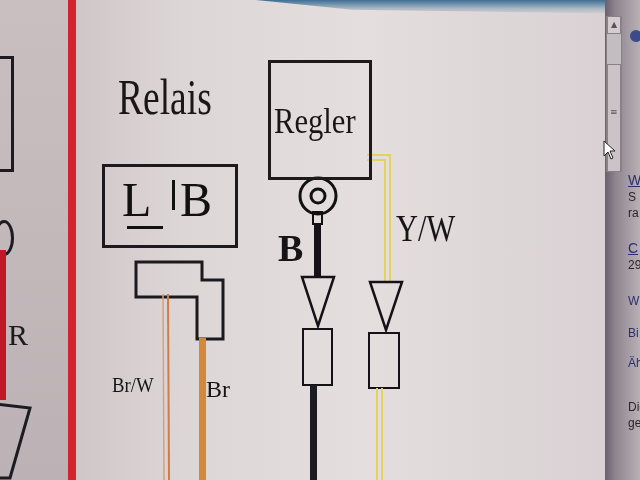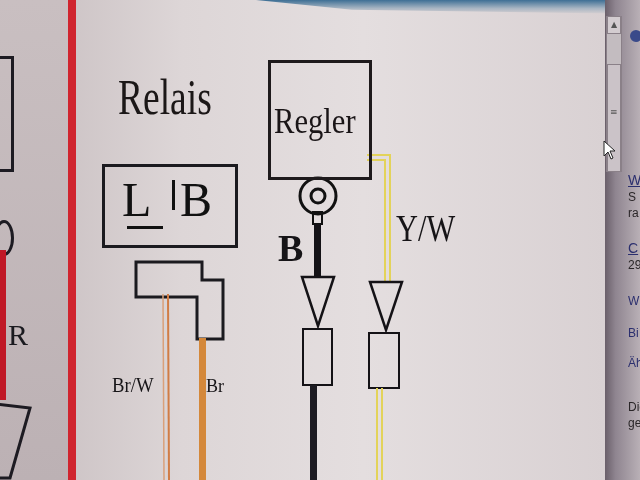--- a/index.html
+++ b/index.html
@@ -66,21 +66,21 @@
   .regler-label {
     position: absolute; left: 274px; top: 100px; font-size: 36px; color: #1a1517;
     transform: scaleX(0.85); transform-origin: left top;
   }
   .label {
     position: absolute; color: #161417;
   }
   .lbl-B { left: 278px; top: 226px; font-size: 38px; font-weight: bold; }
   .lbl-YW { left: 396px; top: 206px; font-size: 38px; transform: scaleX(0.8); transform-origin: left top; }
   .lbl-BrW { left: 112px; top: 372px; font-size: 22px; transform: scaleX(0.85); transform-origin: left top; }
-  .lbl-Br { left: 206px; top: 376px; font-size: 18px; }
+  .lbl-Br { left: 206px; top: 376px; font-size: 24px; }
   svg.diagram { position: absolute; left: 0; top: 0; width: 640px; height: 480px; }
 
   .sidebar {
     position: absolute; left: 605px; top: 0; width: 35px; height: 480px;
     background: linear-gradient(90deg, #6a5f6a 0%, #8f8590 30%, #b9b0b6 100%);
   }
   .scrollbar {
     position: absolute; left: 606px; top: 16px; width: 14px; height: 156px;
     background: #c3bcc0; border-left: 1px solid #8a8088; border-right: 1px solid #8a8088;
   }

